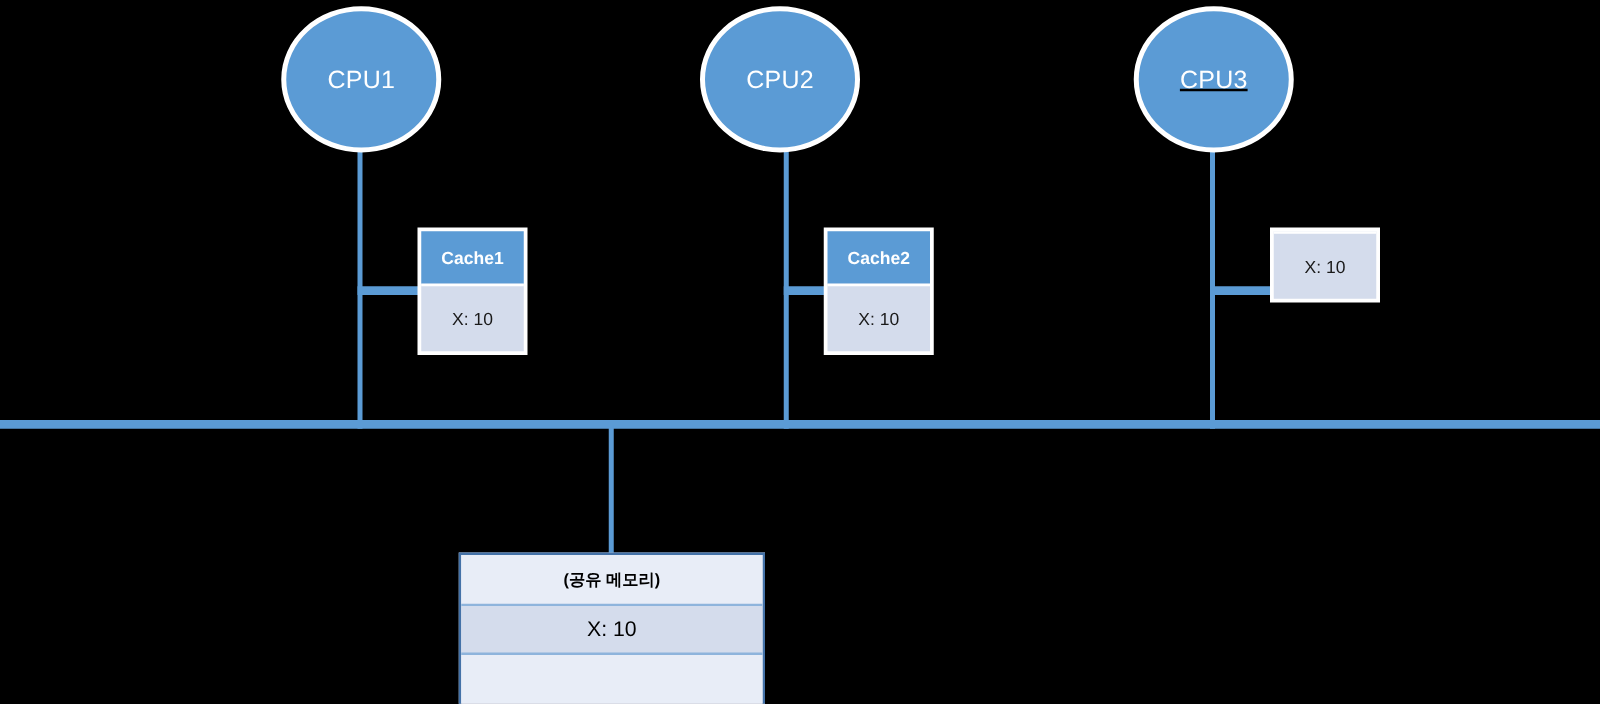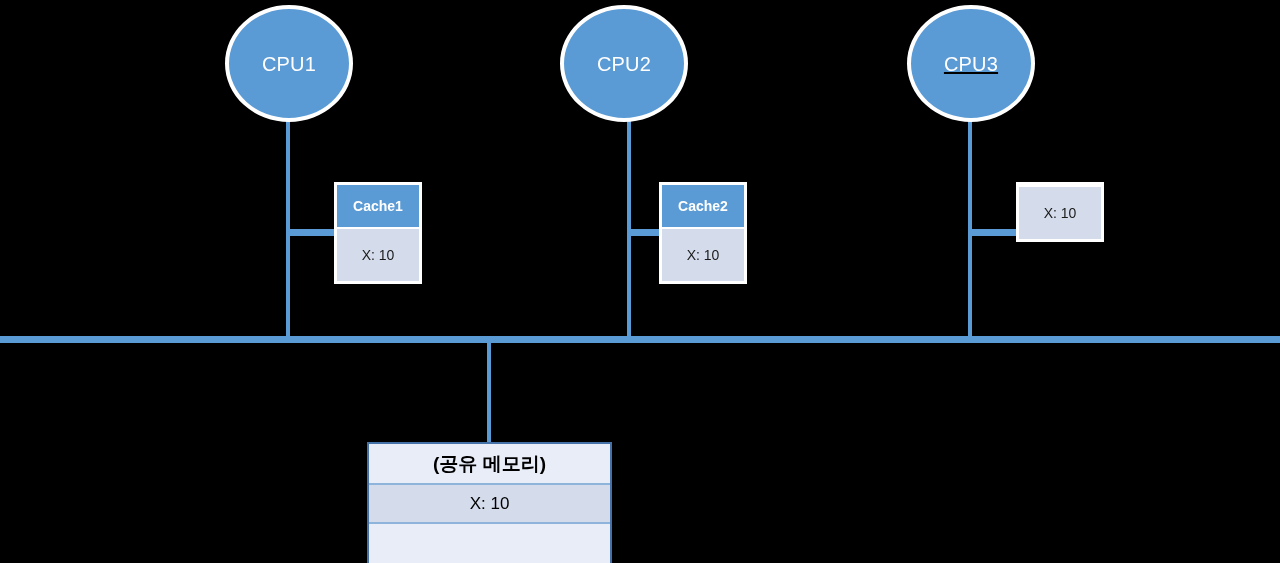--- a/index.html
+++ b/index.html
@@ -107,21 +107,21 @@
   .mem-row {
     box-sizing: border-box;
     display: flex;
     align-items: center;
     justify-content: center;
     color: #000000;
   }
   .mem-row-title {
     height: 41px;
     background: #E8EDF7;
-    font-size: 19px;
+    font-size: 13px;
     font-weight: bold;
     border-bottom: 2px solid #8EB4DC;
   }
   .mem-row-value {
     height: 39px;
     background: #D4DCEC;
     font-size: 17px;
     font-weight: 400;
     border-bottom: 2px solid #8EB4DC;
   }

